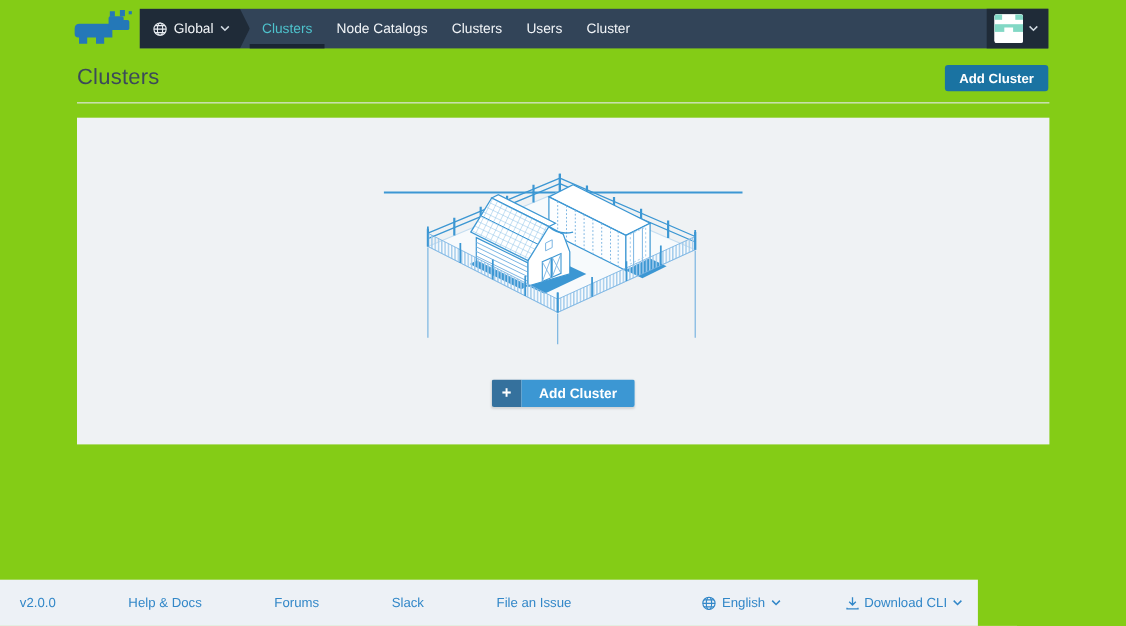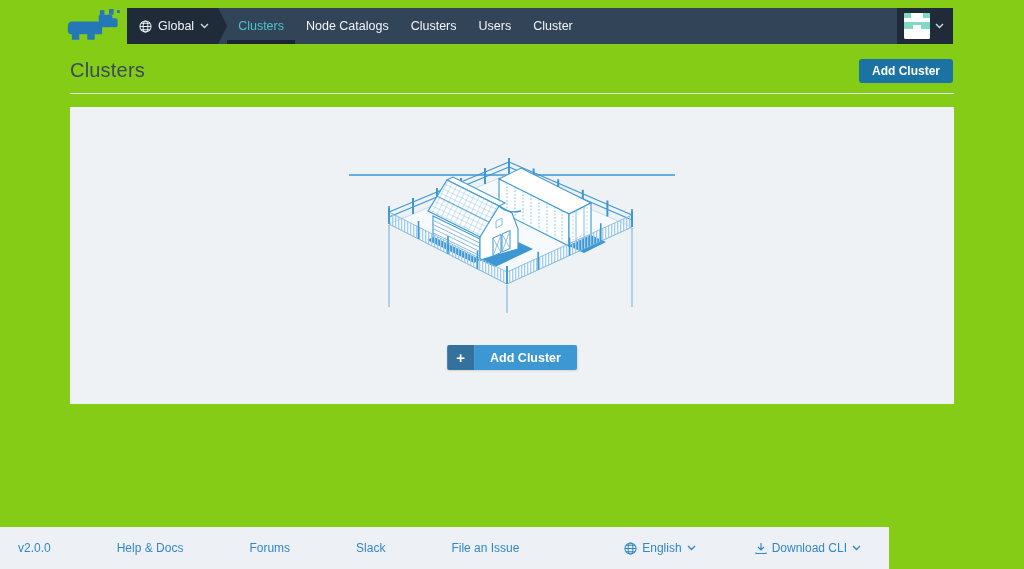--- a/index.html
+++ b/index.html
@@ -41,21 +41,21 @@
                box-shadow:0 1px 2px rgba(0,0,0,0.12); }
   .split-btn .plus-seg { width:27px; background:#35719d; color:#fff; display:flex;
                           align-items:center; justify-content:center; font-size:15px; font-weight:bold; }
   .split-btn .label-seg { background:#3c97d3; color:#fff; display:flex; align-items:center;
                           padding:0 16px; font-size:12.5px; font-weight:bold; }
 
   
   .footer { position:absolute; left:0; top:527px; width:889px; height:42px; background:#edf1f6;
             display:flex; align-items:center; font-size:12px; color:#3287c8; }
   .footer-left { display:flex; align-items:center; gap:25px; padding-left:18px; }
-  .footer-right { margin-left:auto; display:flex; align-items:center; gap:18px; padding-right:28px; }
+  .footer-right { margin-left:auto; display:flex; align-items:center; gap:18px; padding-right:14px; }
   .flink { color:#3287c8; cursor:pointer; text-decoration:none; display:flex; align-items:center; gap:5px;margin-left:41px; }
   .fversion { color:#3287c8; }
 </style>
 </head>
 <body>
 
 <div class="screen">
 
   <svg class="logo" viewBox="0 0 100 56">
     <g fill="#2478b8">

